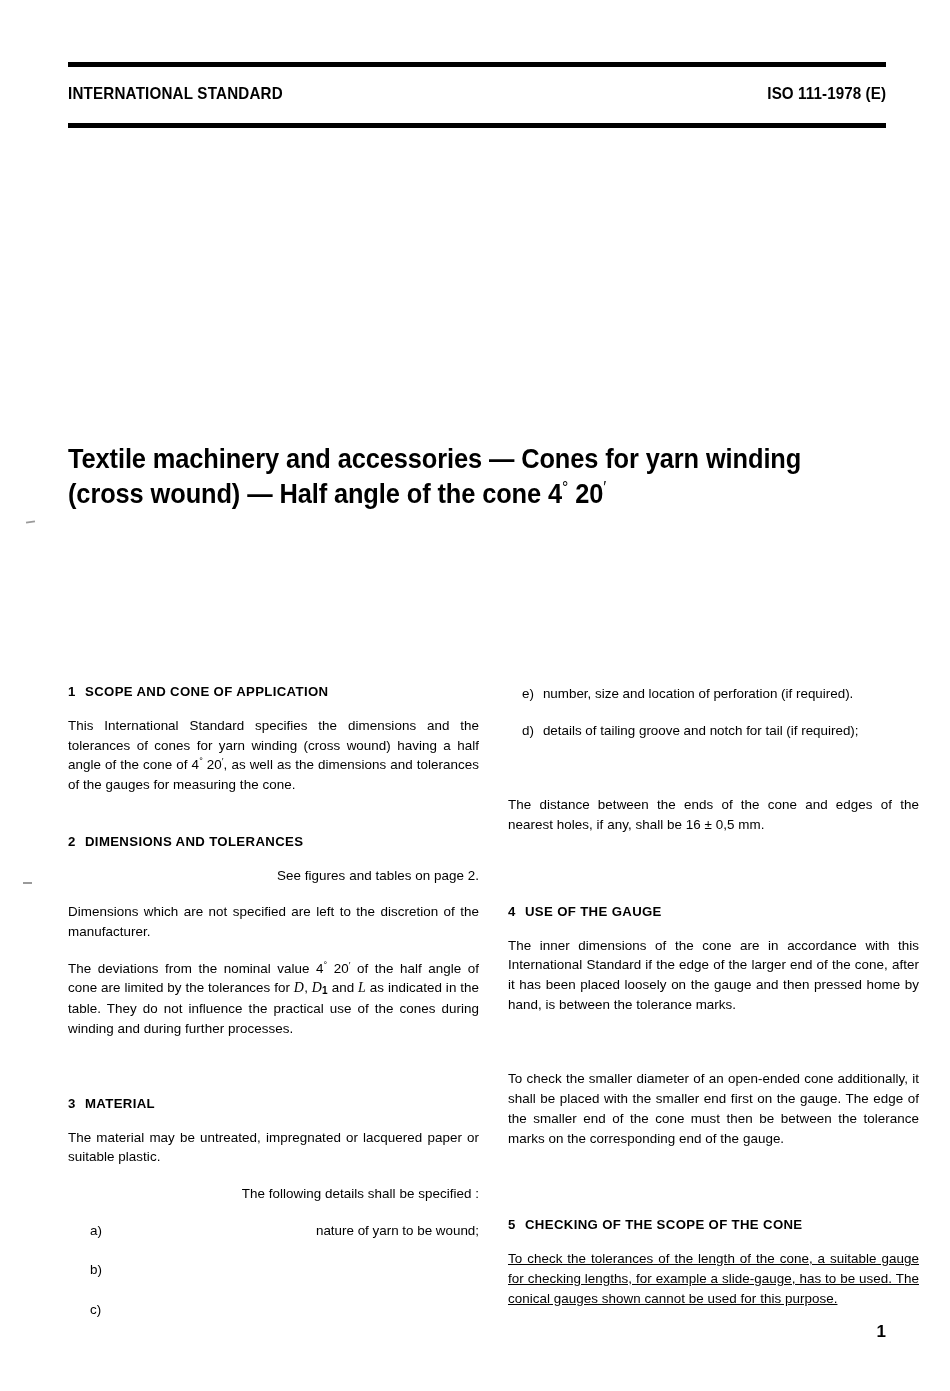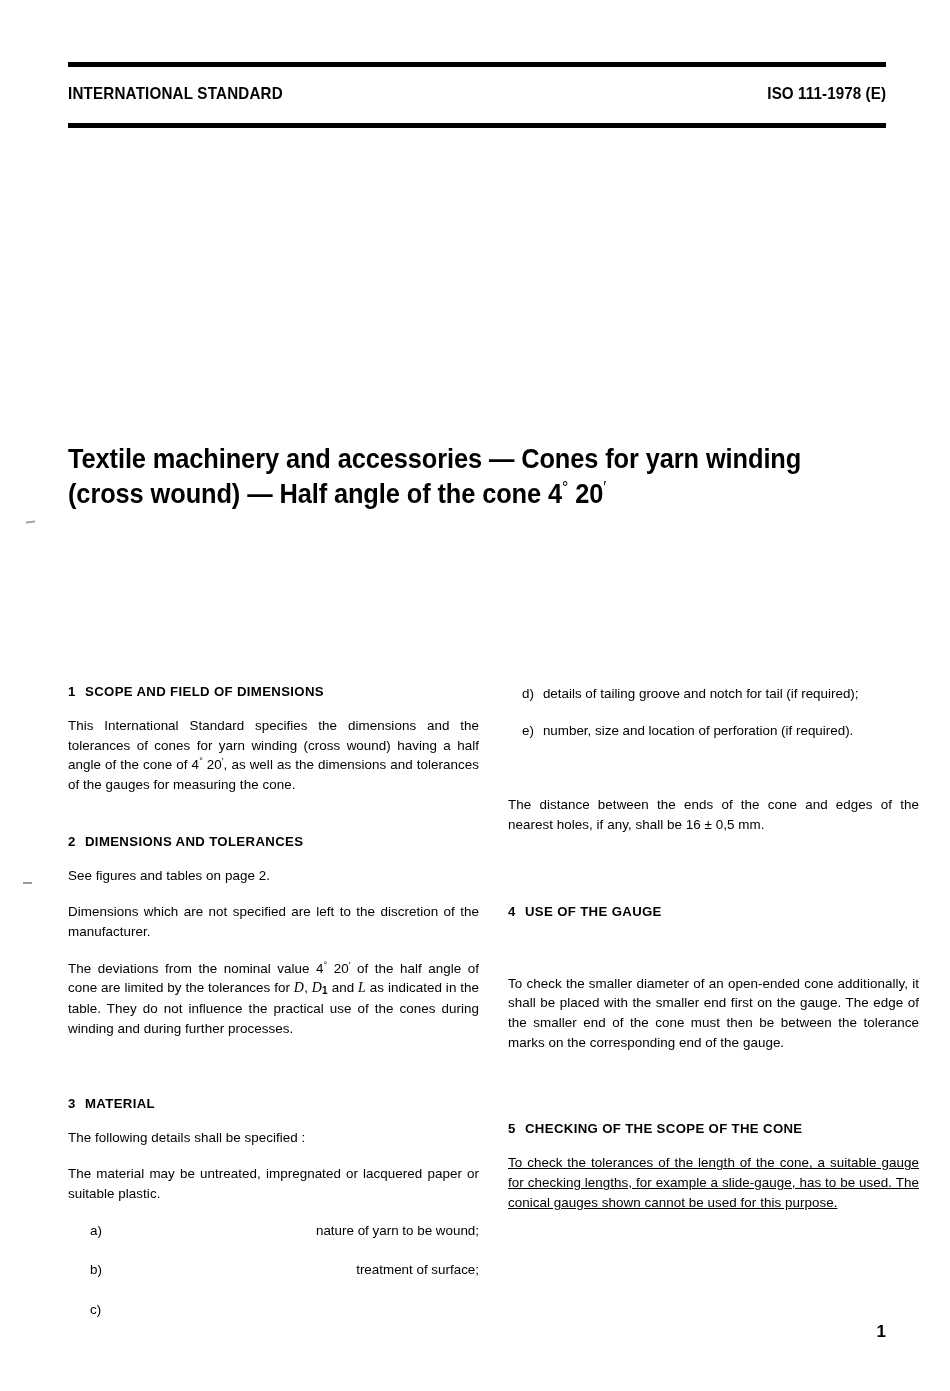--- a/index.html
+++ b/index.html
@@ -111,21 +111,21 @@
 
   p.body {
     font-size: 13.4px;
     line-height: 1.47;
     margin: 16px 0 17px 0;
     text-align: justify;
     text-justify: inter-word;
     letter-spacing: 0.05px;
   }
   p.body.last { margin-bottom: 0; text-decoration: underline; }
-  p.body.nojust { text-align: left; }
+  p.body.nojust { text-align: right; }
 
   .gap-lg { height: 22px; }
   .gap-xl { height: 40px; }
   .gap-xxl { height: 52px; }
 
   
   .list-item {
     font-size: 13.4px;
     line-height: 1.47;
     margin: 0 0 20px 0;
@@ -215,21 +215,21 @@
   <div class="margin-tick t2"></div>
 
   <h1 class="doc-title">
     <span>Textile machinery and accessories — Cones for yarn winding</span><br>
     <span>(cross wound) — Half angle of the cone </span><span class="ang">4</span><sup class="deg">°</sup><span>&nbsp;</span><span class="ang">20</span><sup class="min">′</sup>
   </h1>
 
   <div class="col col-left">
 
     <h2 class="sec-head">
-      <span class="num">1</span><span>SCOPE AND FIELD OF DIMENSIONS</span>
+      <span class="num">1</span><span>SCOPE AND CONE OF APPLICATION</span>
     </h2>
 
     <p class="body"><span>This International Standard specifies the dimensions and the tolerances of cones for yarn winding (cross wound) having a half angle of the cone of 4</span><sup class="deg-s">°</sup>&nbsp;<span>20</span><sup class="min-s">′</sup><span>, as well as the dimensions and tolerances of the gauges for measuring the cone.</span></p>
 
     <div class="gap-lg"></div>
 
     <h2 class="sec-head">
       <span class="num">2</span><span>DIMENSIONS AND TOLERANCES</span>
     </h2>
 
@@ -239,60 +239,60 @@
 
 
     <p class="body"><span>The deviations from the nominal value 4</span><sup class="deg-s">°</sup>&nbsp;<span>20</span><sup class="min-s">′</sup><span> of the half angle of cone are limited by the tolerances for </span><span class="var">D</span><span>, </span><span class="var"><span>D</span><sub>1</sub></span><span> and </span><span class="var">L</span><span> as indicated in the table. They do not influence the practical use of the cones during winding and during further processes.</span></p>
 
     <div class="gap-xl"></div>
 
     <h2 class="sec-head">
       <span class="num">3</span><span>MATERIAL</span>
     </h2>
 
+    <p class="body">The material may be untreated, impregnated or lacquered paper or suitable plastic.</p>
+
     <p class="body nojust">The following details shall be specified :</p>
-
-    <p class="body">The material may be untreated, impregnated or lacquered paper or suitable plastic.</p>
 
     <div class="list-item">
       <span class="lbl">a)</span>
       <span class="txt">nature of yarn to be wound;</span>
     </div>
 
     <div class="list-item">
       <span class="lbl">b)</span>
-      <span class="txt">treatment of surface;</span>
     </div>
 
     <div class="list-item">
       <span class="lbl">c)</span>
     </div>
 
   </div>
 
   <div class="col col-right">
 
     <div class="list-item-hang">
+      <span class="lbl">e)</span><span>number, size and location of perforation (if required).</span>
+    </div>
+
+    <div class="list-item-hang">
       <span class="lbl">d)</span><span>details of tailing groove and notch for tail (if required);</span>
     </div>
 
-    <div class="list-item-hang">
-      <span class="lbl">e)</span><span>number, size and location of perforation (if required).</span>
-    </div>
-
     <div class="gap-lg"></div>
 
     <p class="body">The distance between the ends of the cone and edges of the nearest holes, if any, shall be 16 ± 0,5 mm.</p>
 
     <div class="gap-xxl"></div>
 
     <h2 class="sec-head">
       <span class="num">4</span><span>USE OF THE GAUGE</span>
     </h2>
 
+    <p class="body">The inner dimensions of the cone are in accordance with this International Standard if the edge of the larger end of the cone, after it has been placed loosely on the gauge and then pressed home by hand, is between the tolerance marks.</p>
 
     <div class="gap-lg"></div>
 
     <p class="body">To check the smaller diameter of an open-ended cone additionally, it shall be placed with the smaller end first on the gauge. The edge of the smaller end of the cone must then be between the tolerance marks on the corresponding end of the gauge.</p>
 
     <div class="gap-xxl"></div>
 
     <h2 class="sec-head">
       <span class="num">5</span><span>CHECKING OF THE SCOPE OF THE CONE</span>
     </h2>

